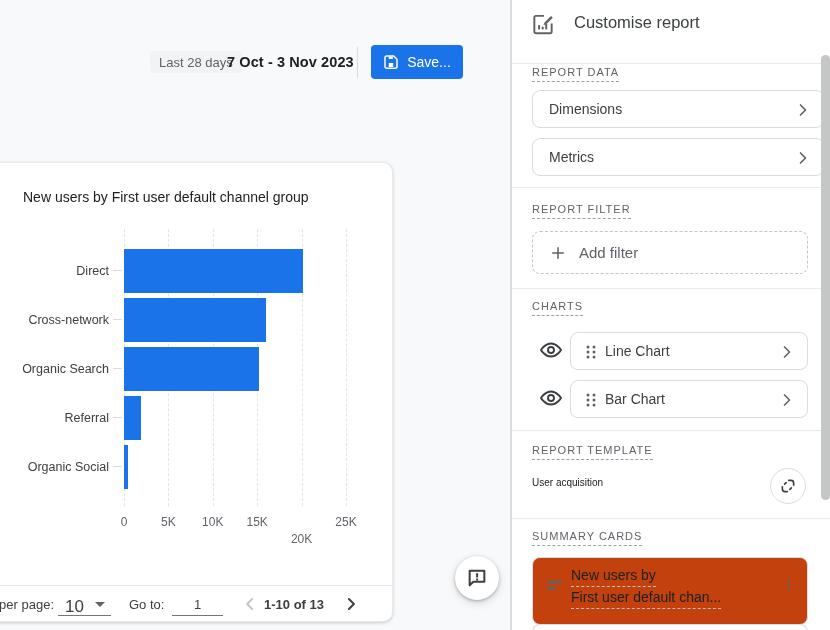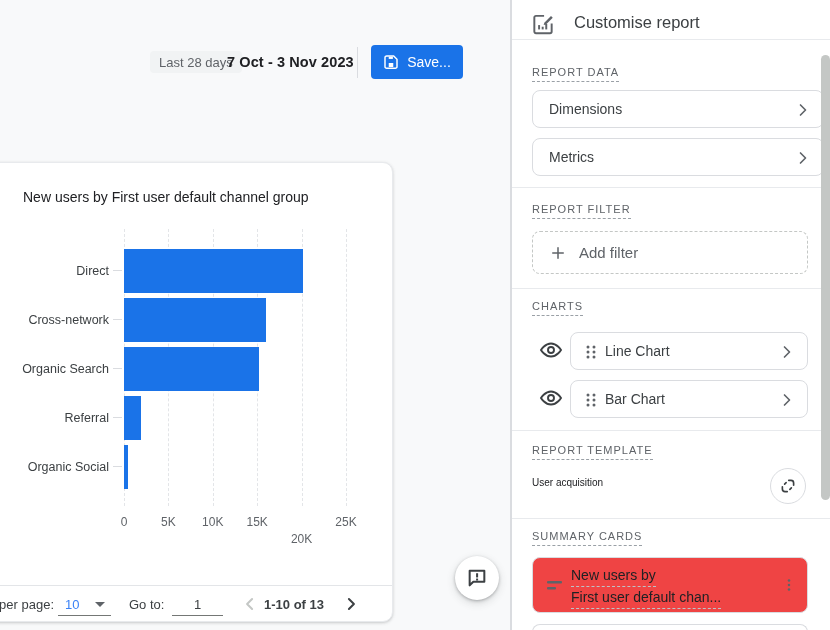--- a/index.html
+++ b/index.html
@@ -55,21 +55,21 @@
   .pagination {
     position:absolute; left:0; right:0; top:422px; height:37px;
     border-top:1px solid #e3e5e8;
   }
   .pg-label { position:absolute; top:11px; font-size:13px; color:#3c4043; }
   .pg-rows-label { left:2px; }
   .pg-select {
     position:absolute; left:97px; top:4px; width:53px; height:26px;
     border-bottom:1px solid #747775; cursor:pointer;
   }
-  .pg-select .val { position:absolute; left:7px; top:7px; font-size:13px; color:#3b82f6; }
+  .pg-select .val { position:absolute; left:7px; top:7px; font-size:17px; color:#404040; }
   .pg-caret {
     position:absolute; right:6px; top:12px; width:0; height:0;
     border-left:5px solid transparent; border-right:5px solid transparent;
     border-top:5px solid #5f6368;
   }
   .pg-goto-label { left:168px; }
   .pg-input {
     position:absolute; left:211px; top:4px; width:51px; height:26px;
     border-bottom:1px solid #747775; text-align:center; font-size:13px;
     color:#3c4043; padding-top:7px; cursor:text;
@@ -83,21 +83,21 @@
     position:absolute; left:455px; top:556px; width:44px; height:44px;
     background:#fff; border:none; border-radius:50%; cursor:pointer;
     box-shadow:0 1px 3px rgba(60,64,67,.35), 0 3px 8px rgba(60,64,67,.18);
     display:flex; align-items:center; justify-content:center;
   }
   
   .panel {
     position:absolute; left:510px; top:0; width:320px; height:630px;
     background:#fff; border-left:2px solid #dadce0;
   }
-  .panel-header { position:absolute; left:0; top:0; width:100%; height:40px; border-bottom:1px solid #e8eaed; }
+  .panel-header { position:absolute; left:0; top:0; width:100%; height:64px; border-bottom:1px solid #e8eaed; }
   .panel-header .hicon { position:absolute; left:18px; top:11px; }
   .panel-title { position:absolute; left:62px; top:13px; font-size:16.5px; color:#3c4043; }
   .section-label {
     position:absolute; left:20px; font-size:11px; letter-spacing:1px;
     color:#5f6368; border-bottom:1px dashed #9aa0a6; padding-bottom:3px;
   }
   .divider { position:absolute; left:0; width:100%; height:1px; background:#e8eaed; }
   .row-card {
     position:absolute; left:20px; width:292px; height:38px;
     border:1px solid #dadce0; border-radius:8px; background:#fff; cursor:pointer;
@@ -115,22 +115,22 @@
   .chart-item-card .label { margin-left:34px; }
   .drag-dots { position:absolute; left:13px; top:11px; }
   .eye-btn { position:absolute; left:26px; width:26px; height:26px; border:none; background:transparent; cursor:pointer; padding:0; }
   .template-value { position:absolute; left:20px; top:477px; font-size:10px; color:#202124; }
   .unlink-btn {
     position:absolute; left:258px; top:468px; width:36px; height:36px;
     border:1px solid #dadce0; border-radius:50%; background:#fff; cursor:pointer;
     display:flex; align-items:center; justify-content:center;
   }
   .summary-card {
-    position:absolute; left:20px; top:557px; width:276px; height:56px;
-    border:1px solid #dadce0; border-radius:8px; background:#ef4444;
+    position:absolute; left:20px; top:557px; width:276px; height:68px;
+    border:1px solid #dadce0; border-radius:8px; background:#c2410c;
   }
   .summary-icon { position:absolute; left:14px; top:21px; }
   .summary-lines { position:absolute; left:38px; top:7px; }
   .summary-line { font-size:14px; color:#202124; line-height:21px; display:table; border-bottom:1px dashed #bdc1c6; }
   .kebab-btn { position:absolute; right:6px; top:16px; width:24px; height:24px; border:none; background:transparent; cursor:pointer; padding:0; }
   .summary-card-partial {
     position:absolute; left:20px; top:624px; width:276px; height:20px;
     border:1px solid #dadce0; border-bottom:none; border-radius:8px 8px 0 0; background:#fff;
   }
   .scrollbar-thumb {

